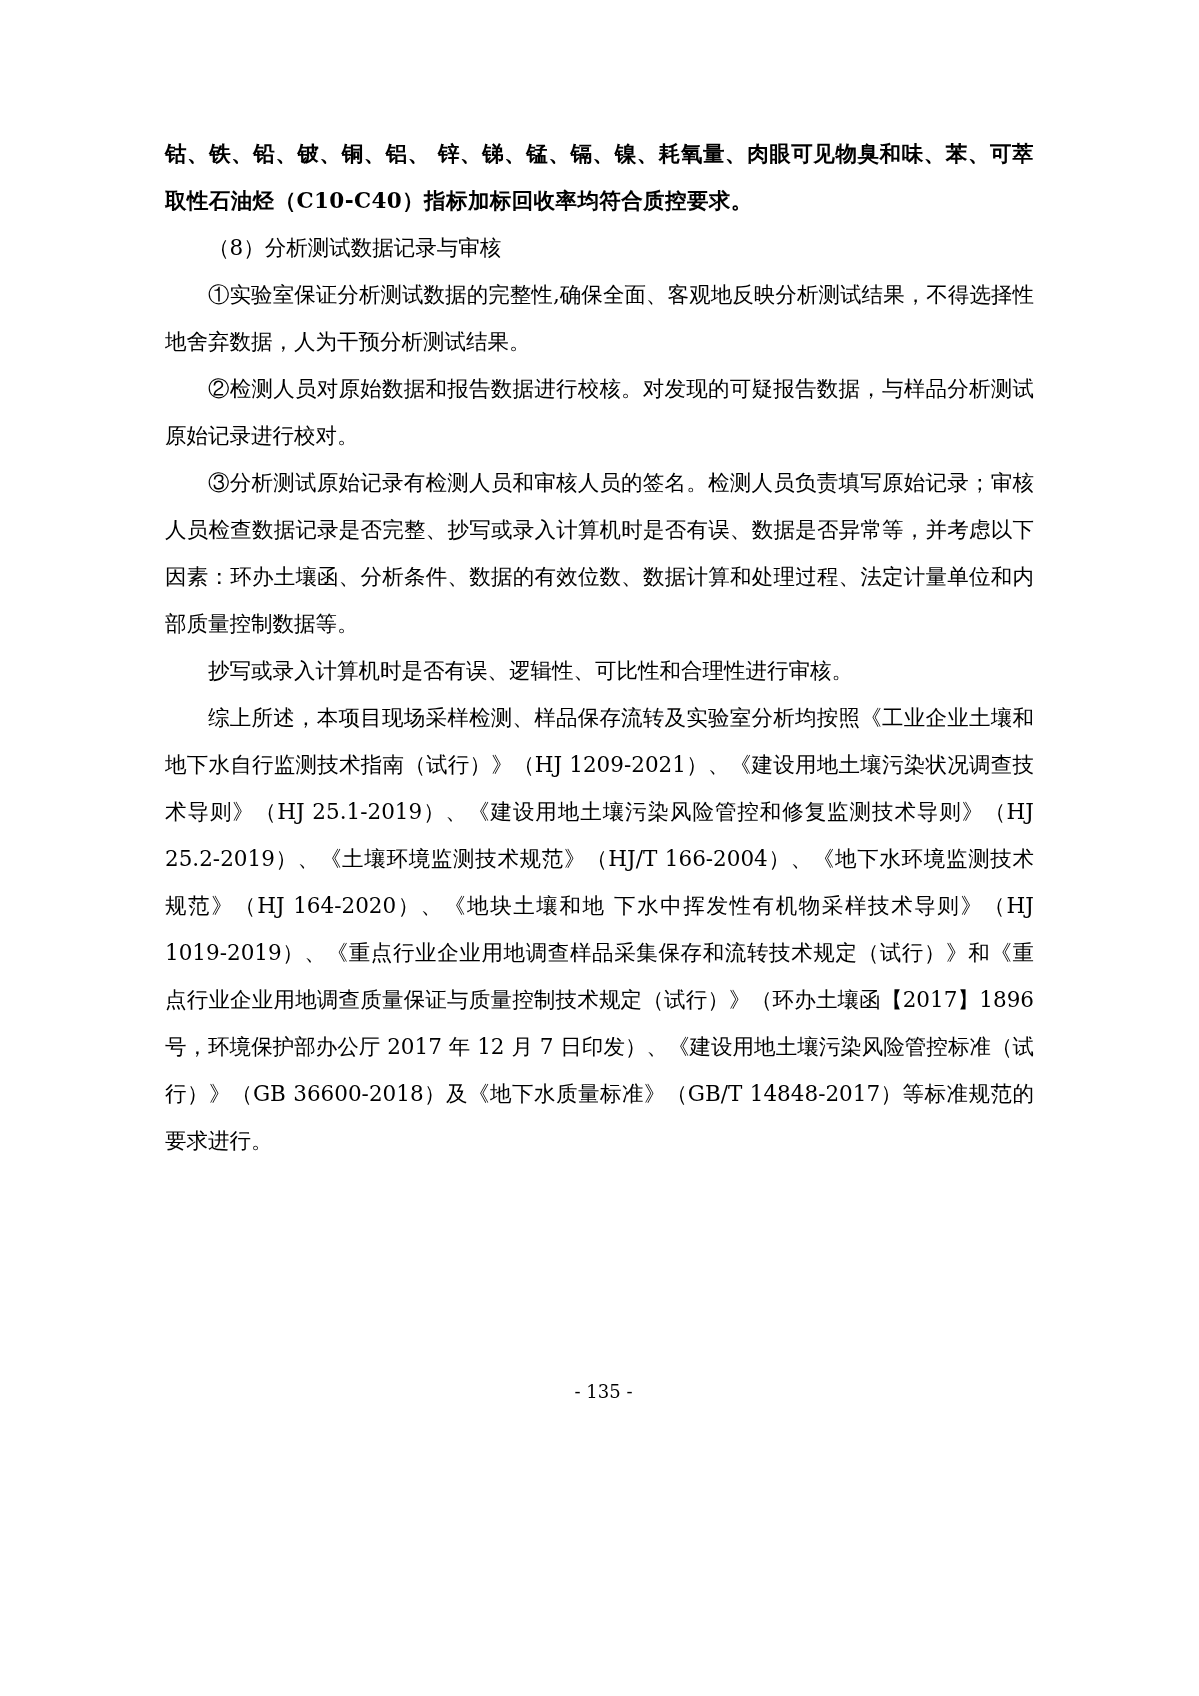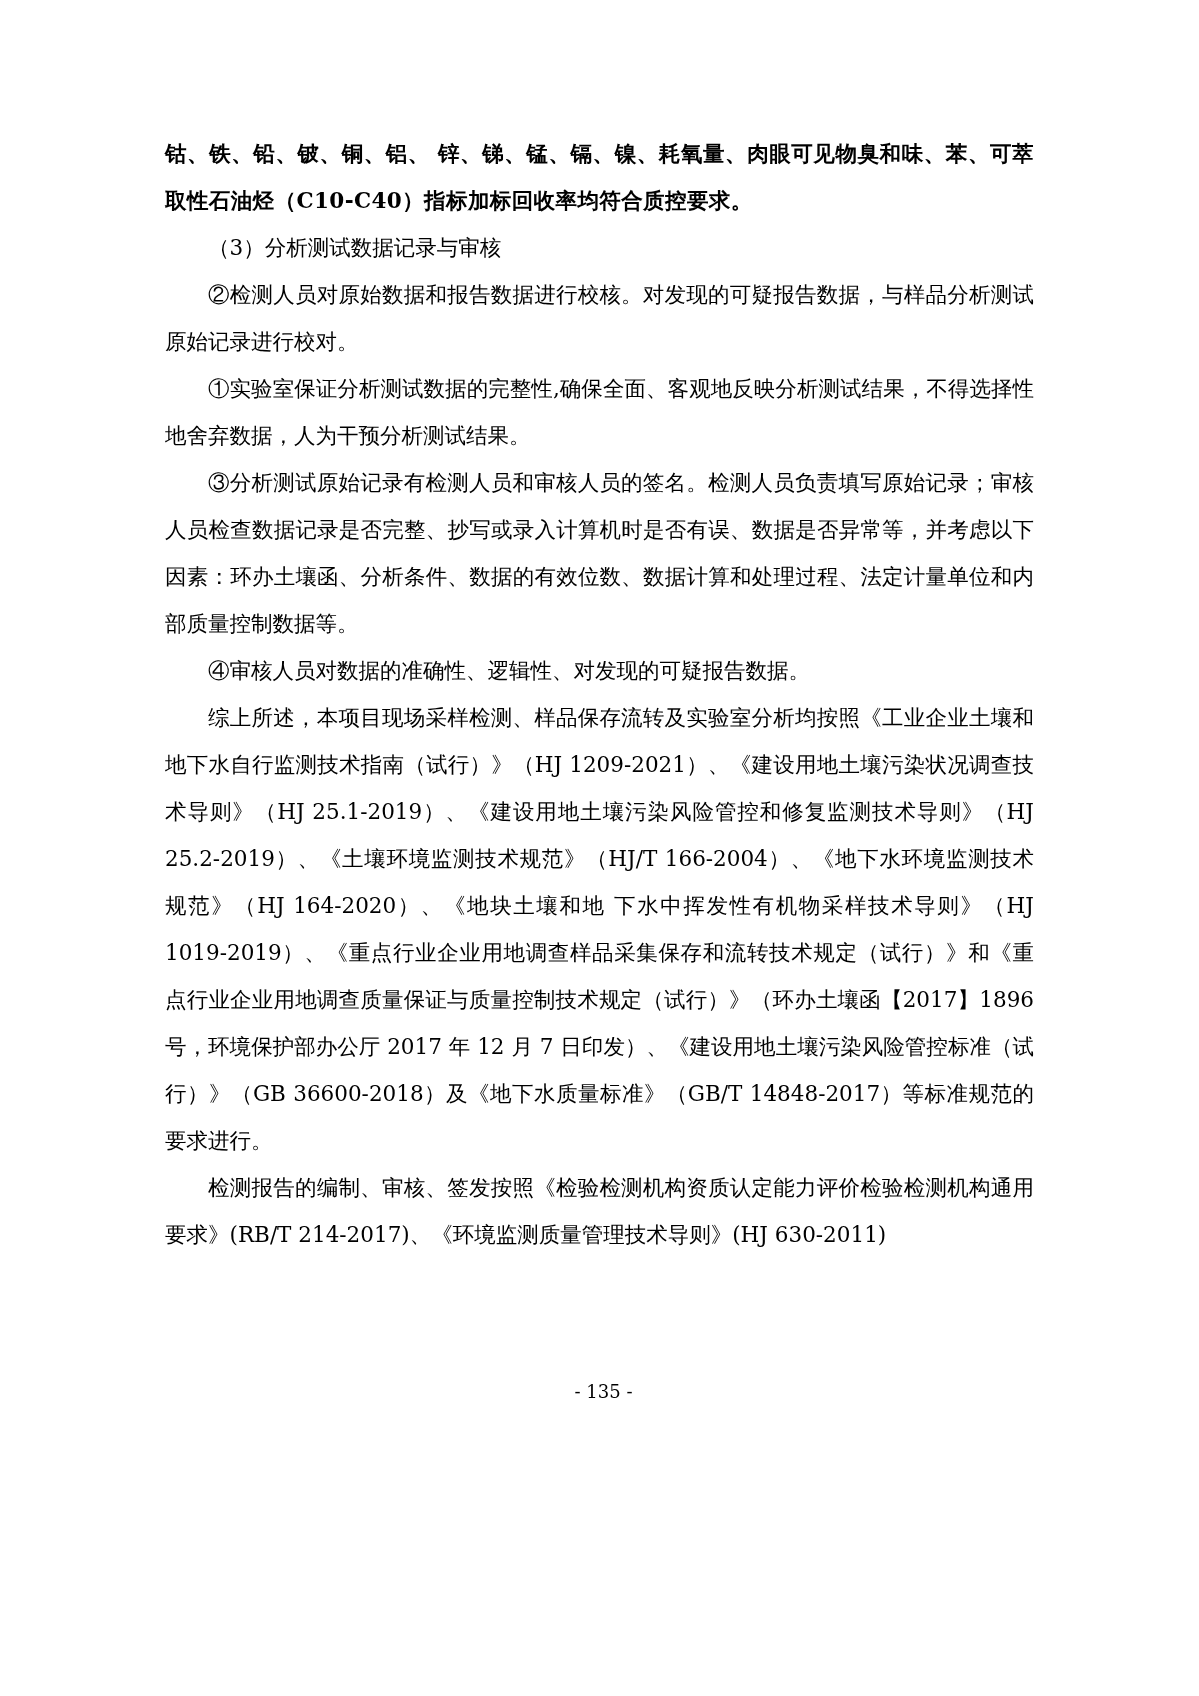--- a/index.html
+++ b/index.html
@@ -46,32 +46,31 @@
   }
 </style>
 </head>
 <body>
 
 <div class="page">
   <div class="doc-body">
 
     <p class="bold">钴、铁、铅、铍、铜、铝、 锌、锑、锰、镉、镍、耗氧量、肉眼可见物臭和味、苯、可萃取性石油烃（C10-C40）指标加标回收率均符合质控要求。</p>
 
-    <p class="indent">（3）分析测试数据记录与审核</p>
+    <p class="indent">（8）分析测试数据记录与审核</p>
+
+    <p class="indent">①实验室保证分析测试数据的完整性,确保全面、客观地反映分析测试结果，不得选择性地舍弃数据，人为干预分析测试结果。</p>
 
     <p class="indent">②检测人员对原始数据和报告数据进行校核。对发现的可疑报告数据，与样品分析测试原始记录进行校对。</p>
 
-    <p class="indent">①实验室保证分析测试数据的完整性,确保全面、客观地反映分析测试结果，不得选择性地舍弃数据，人为干预分析测试结果。</p>
-
     <p class="indent">③分析测试原始记录有检测人员和审核人员的签名。检测人员负责填写原始记录；审核人员检查数据记录是否完整、抄写或录入计算机时是否有误、数据是否异常等，并考虑以下因素：环办土壤函、分析条件、数据的有效位数、数据计算和处理过程、法定计量单位和内部质量控制数据等。</p>
 
-    <p class="indent">④审核人员对数据的准确性、逻辑性、对发现的可疑报告数据。</p>
+    <p class="indent">抄写或录入计算机时是否有误、逻辑性、可比性和合理性进行审核。</p>
 
     <p class="indent">综上所述，本项目现场采样检测、样品保存流转及实验室分析均按照《工业企业土壤和地下水自行监测技术指南（试行）》（HJ 1209-2021）、《建设用地土壤污染状况调查技术导则》（HJ 25.1-2019）、《建设用地土壤污染风险管控和修复监测技术导则》（HJ 25.2-2019）、《土壤环境监测技术规范》（HJ/T 166-2004）、《地下水环境监测技术规范》（HJ 164-2020）、《地块土壤和地 下水中挥发性有机物采样技术导则》（HJ 1019-2019）、《重点行业企业用地调查样品采集保存和流转技术规定（试行）》和《重点行业企业用地调查质量保证与质量控制技术规定（试行）》（环办土壤函【2017】1896 号，环境保护部办公厅 2017 年 12 月 7 日印发）、《建设用地土壤污染风险管控标准（试行）》（GB 36600-2018）及《地下水质量标准》（GB/T 14848-2017）等标准规范的要求进行。</p>
 
 
 
-    <p class="indent">检测报告的编制、审核、签发按照《检验检测机构资质认定能力评价检验检测机构通用要求》(RB/T 214-2017)、《环境监测质量管理技术导则》(HJ 630-2011)</p>
 
   </div>
 
   <div class="page-number">- 135 -</div>
 </div>
 
 </body></html>

